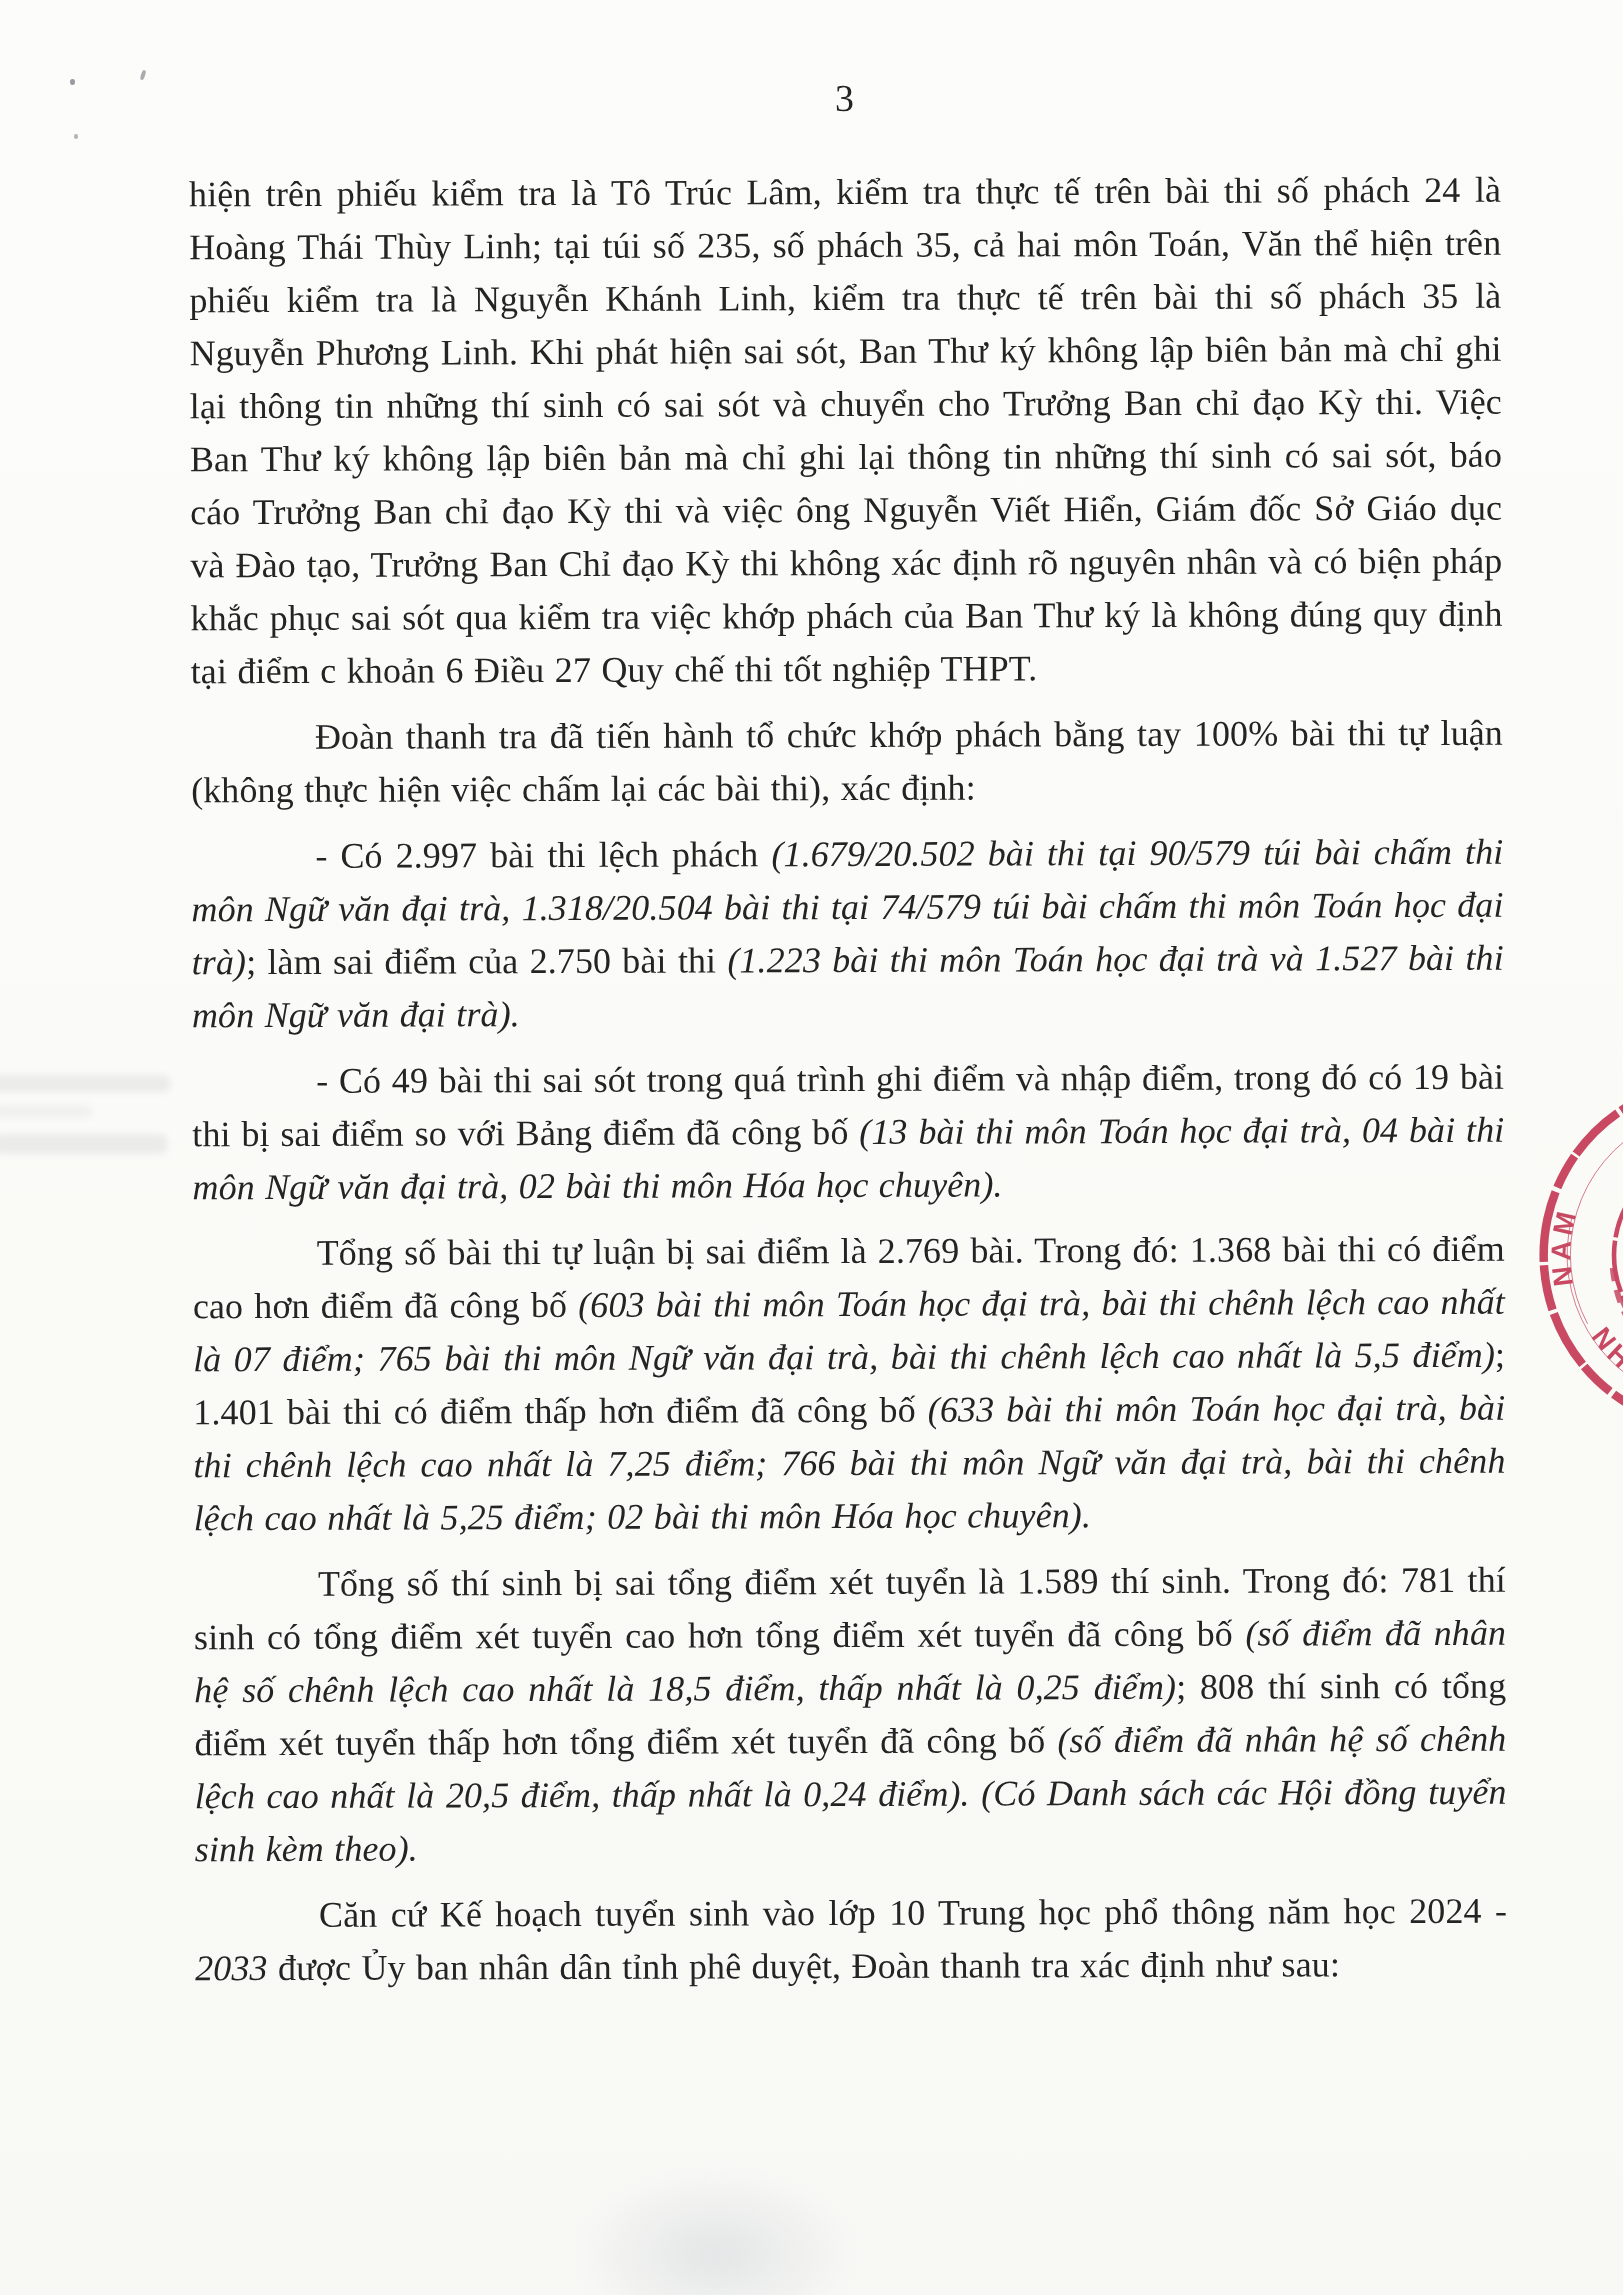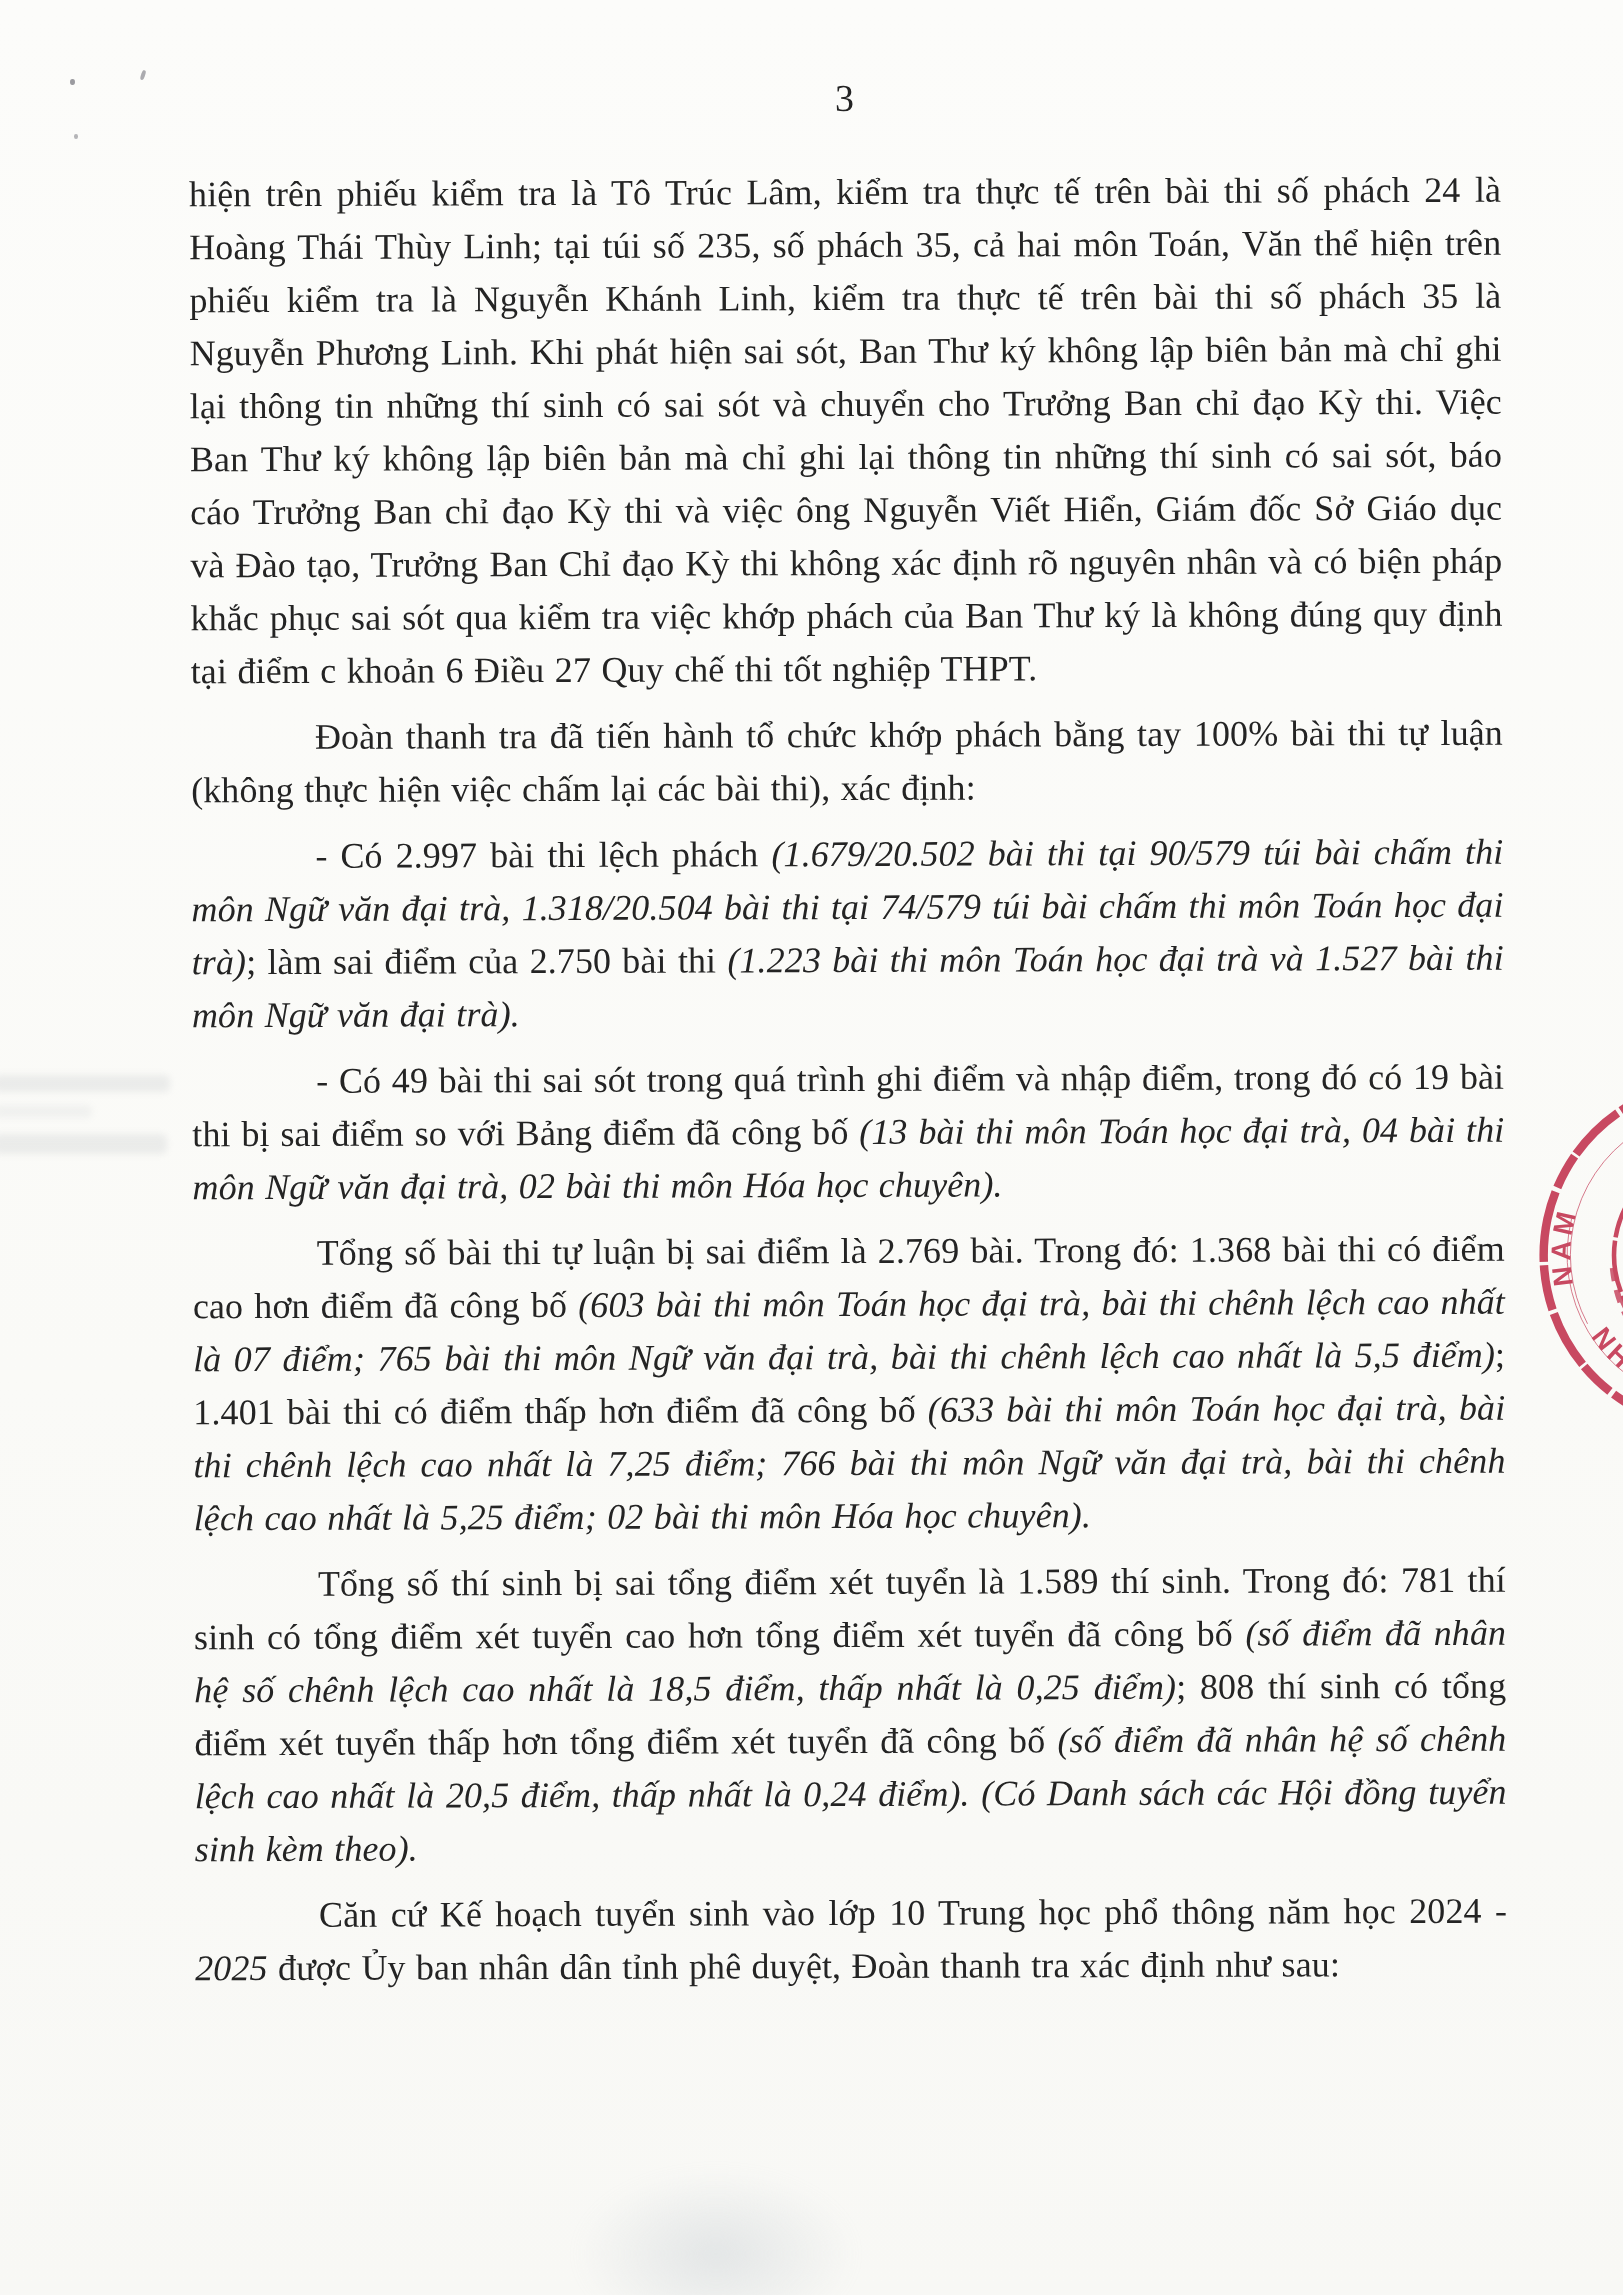--- a/index.html
+++ b/index.html
@@ -70,21 +70,21 @@
 
   <div class="content">
     <p class="pageno">3</p>
     <div>
         <p class="para no-indent"><span>hiện trên phiếu kiểm tra là Tô Trúc Lâm, kiểm tra thực tế trên bài thi số phách 24 là Hoàng Thái Thùy Linh; tại túi số 235, số phách 35, cả hai môn Toán, Văn thể hiện trên phiếu kiểm tra là Nguyễn Khánh Linh, kiểm tra thực tế trên bài thi số phách 35 là Nguyễn Phương Linh. Khi phát hiện sai sót, Ban Thư ký không lập biên bản mà chỉ ghi lại thông tin những thí sinh có sai sót và chuyển cho Trưởng Ban chỉ đạo Kỳ thi. Việc Ban Thư ký không lập biên bản mà chỉ ghi lại thông tin những thí sinh có sai sót, báo cáo Trưởng Ban chỉ đạo Kỳ thi và việc ông Nguyễn Viết Hiển, Giám đốc Sở Giáo dục và Đào tạo, Trưởng Ban Chỉ đạo Kỳ thi không xác định rõ nguyên nhân và có biện pháp khắc phục sai sót qua kiểm tra việc khớp phách của Ban Thư ký là không đúng quy định tại điểm c khoản 6 Điều 27 Quy chế thi tốt nghiệp THPT.</span></p>
         <p class="para"><span>Đoàn thanh tra đã tiến hành tổ chức khớp phách bằng tay 100% bài thi tự luận (không thực hiện việc chấm lại các bài thi), xác định:</span></p>
         <p class="para"><span>- Có 2.997 bài thi lệch phách </span><span class="it">(1.679/20.502 bài thi tại 90/579 túi bài chấm thi môn Ngữ văn đại trà, 1.318/20.504 bài thi tại 74/579 túi bài chấm thi môn Toán học đại trà)</span><span>; làm sai điểm của 2.750 bài thi </span><span class="it">(1.223 bài thi môn Toán học đại trà và 1.527 bài thi môn Ngữ văn đại trà).</span></p>
         <p class="para"><span>- Có 49 bài thi sai sót trong quá trình ghi điểm và nhập điểm, trong đó có 19 bài thi bị sai điểm so với Bảng điểm đã công bố </span><span class="it">(13 bài thi môn Toán học đại trà, 04 bài thi môn Ngữ văn đại trà, 02 bài thi môn Hóa học chuyên).</span></p>
         <p class="para"><span>Tổng số bài thi tự luận bị sai điểm là 2.769 bài. Trong đó: 1.368 bài thi có điểm cao hơn điểm đã công bố </span><span class="it">(603 bài thi môn Toán học đại trà, bài thi chênh lệch cao nhất là 07 điểm; 765 bài thi môn Ngữ văn đại trà, bài thi chênh lệch cao nhất là 5,5 điểm)</span><span>; 1.401 bài thi có điểm thấp hơn điểm đã công bố </span><span class="it">(633 bài thi môn Toán học đại trà, bài thi chênh lệch cao nhất là 7,25 điểm; 766 bài thi môn Ngữ văn đại trà, bài thi chênh lệch cao nhất là 5,25 điểm; 02 bài thi môn Hóa học chuyên).</span></p>
         <p class="para"><span>Tổng số thí sinh bị sai tổng điểm xét tuyển là 1.589 thí sinh. Trong đó: 781 thí sinh có tổng điểm xét tuyển cao hơn tổng điểm xét tuyển đã công bố </span><span class="it">(số điểm đã nhân hệ số chênh lệch cao nhất là 18,5 điểm, thấp nhất là 0,25 điểm)</span><span>; 808 thí sinh có tổng điểm xét tuyển thấp hơn tổng điểm xét tuyển đã công bố </span><span class="it">(số điểm đã nhân hệ số chênh lệch cao nhất là 20,5 điểm, thấp nhất là 0,24 điểm). </span><span class="it">(Có Danh sách các Hội đồng tuyển sinh kèm theo).</span></p>
-        <p class="para"><span>Căn cứ Kế hoạch tuyển sinh vào lớp 10 Trung học phổ thông năm học 2024 - </span><span class="it">2025</span><span> được Ủy ban nhân dân tỉnh phê duyệt, Đoàn thanh tra xác định như sau:</span></p>
+        <p class="para"><span>Căn cứ Kế hoạch tuyển sinh vào lớp 10 Trung học phổ thông năm học 2024 - </span><span class="it">2033</span><span> được Ủy ban nhân dân tỉnh phê duyệt, Đoàn thanh tra xác định như sau:</span></p>
       </div>
   </div>
 
   <div class="stamp">
     <svg width="404" height="404" viewBox="0 0 620 620">
       <g fill="none" stroke="var(--stamp)">
         <circle cx="310" cy="310" r="266" stroke-width="13" stroke-dasharray="70 5 110 7 55 4 90 6" transform="rotate(12 310 310)"></circle>
         <circle cx="310" cy="310" r="158" stroke-width="7" stroke-dasharray="120 6 80 5" transform="rotate(-40 310 310)"></circle>
         <g>
           <path fill="var(--stamp)" stroke="none" opacity="0.9" d="M310 200 L336 272 L412 274 L352 320 L374 393 L310 349 L246 393 L268 320 L208 274 L284 272 Z" transform="rotate(-12 310 300)"></path>

